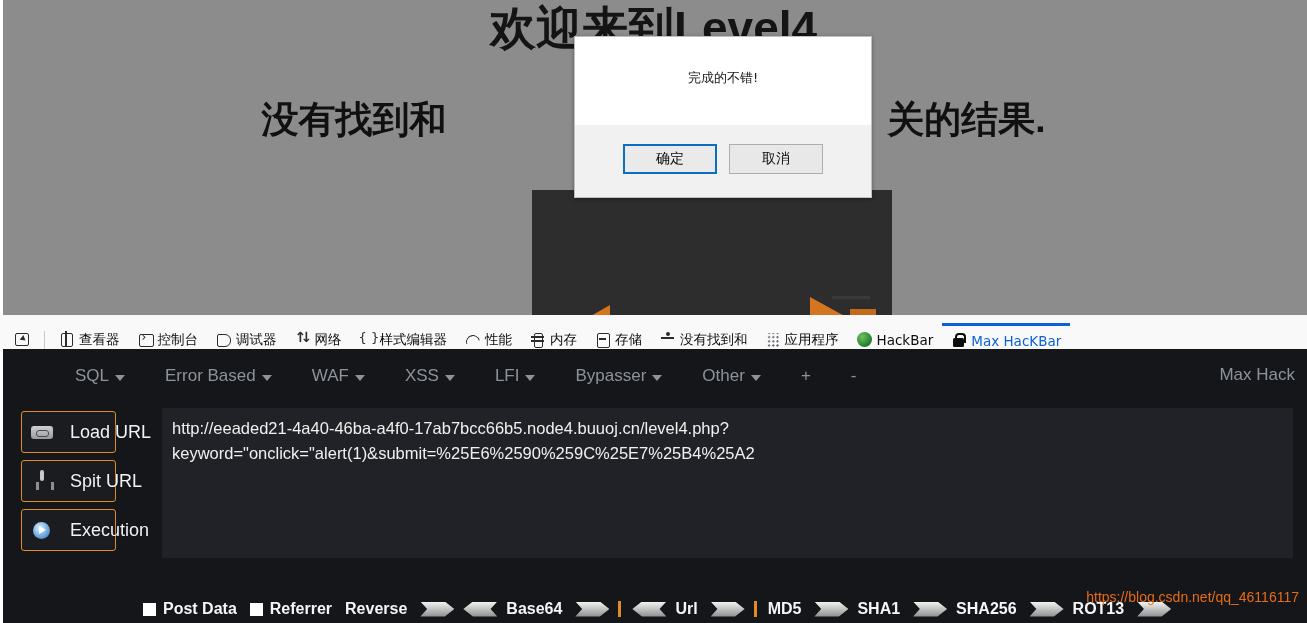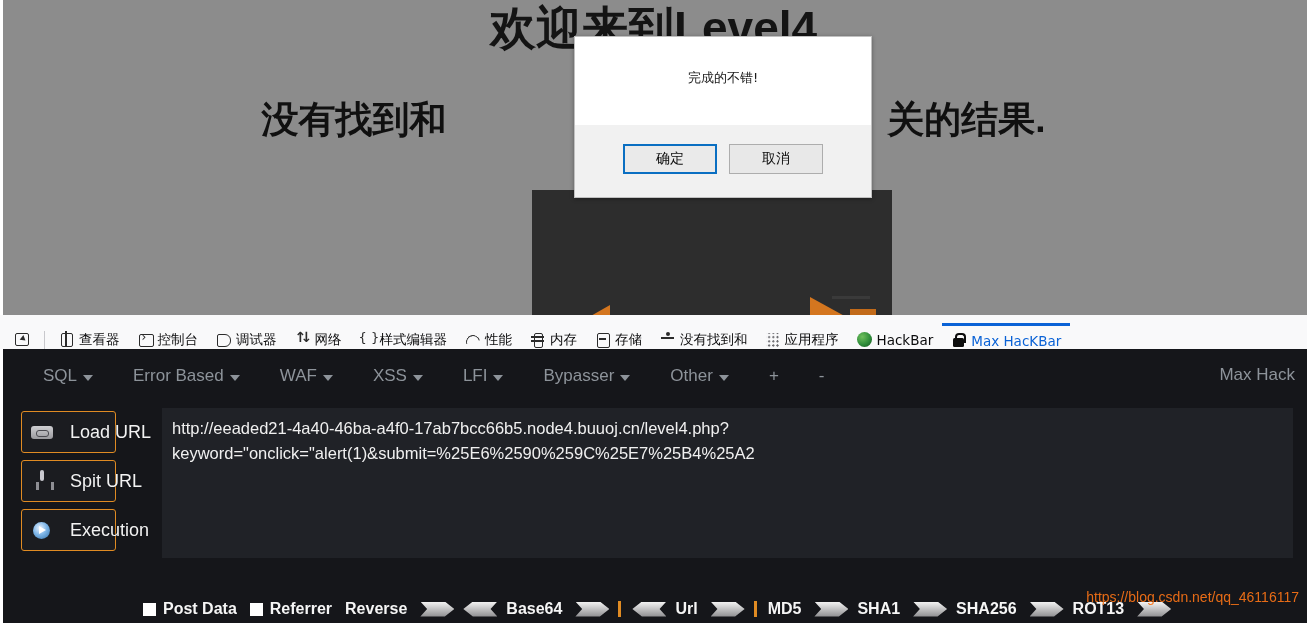--- a/index.html
+++ b/index.html
@@ -208,21 +208,21 @@
 
   
   .hb-panel {
     position: absolute; left: 0; top: 34px; width: 1307px; height: 274px;
     background: #15161a;
     border-left: 3px solid #ffffff;
     overflow: hidden;
   }
   .hb-menubar {
     position: relative; height: 54px;
-    display: flex; align-items: center; padding-left: 20px; gap: 0px;
+    display: flex; align-items: center; padding-left: 52px; gap: 0px;
     color: #9aa0a6;
   }
   .hb-menu {
     font-size: 17px; color: #8d939a; padding: 0 20px;
     cursor: pointer; white-space: nowrap;
     display: inline-flex; align-items: center; gap: 6px;
     font-family: "Liberation Sans", sans-serif;
   }
   .caret {
     width: 0; height: 0; display: inline-block;

